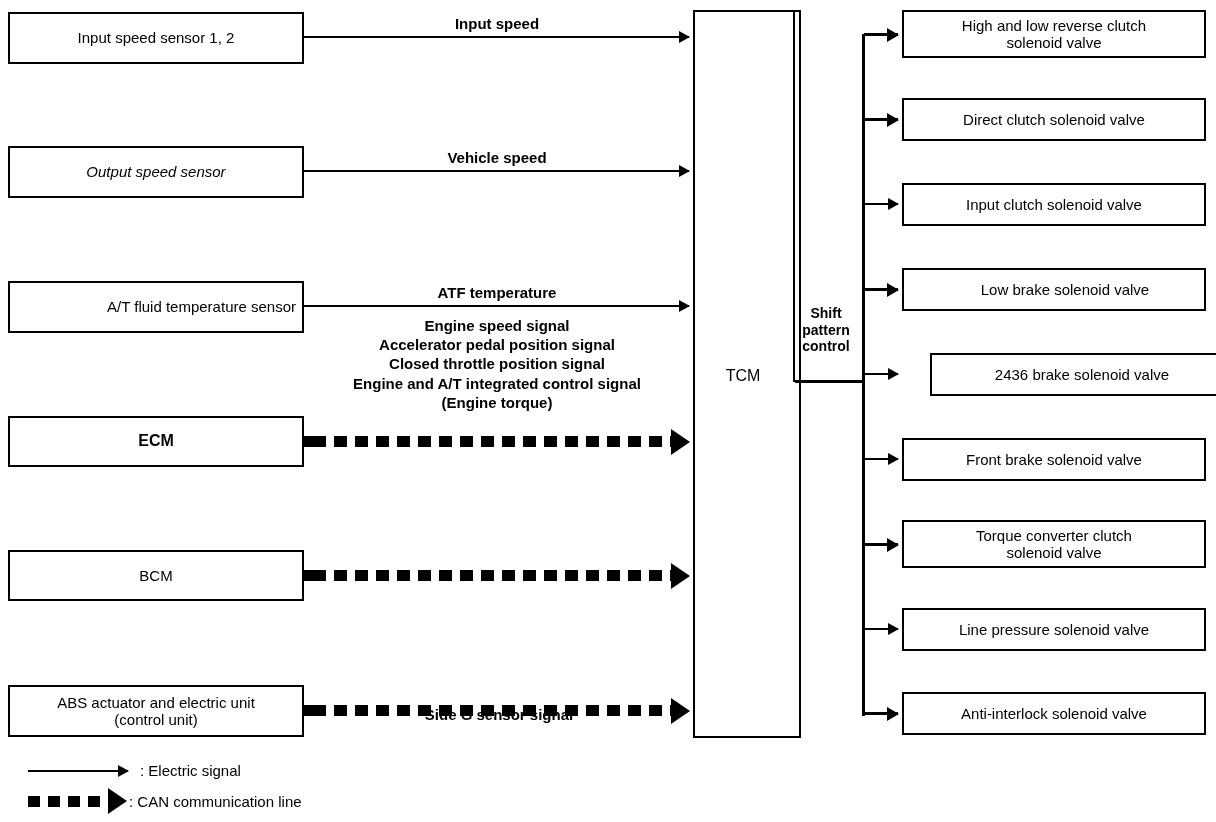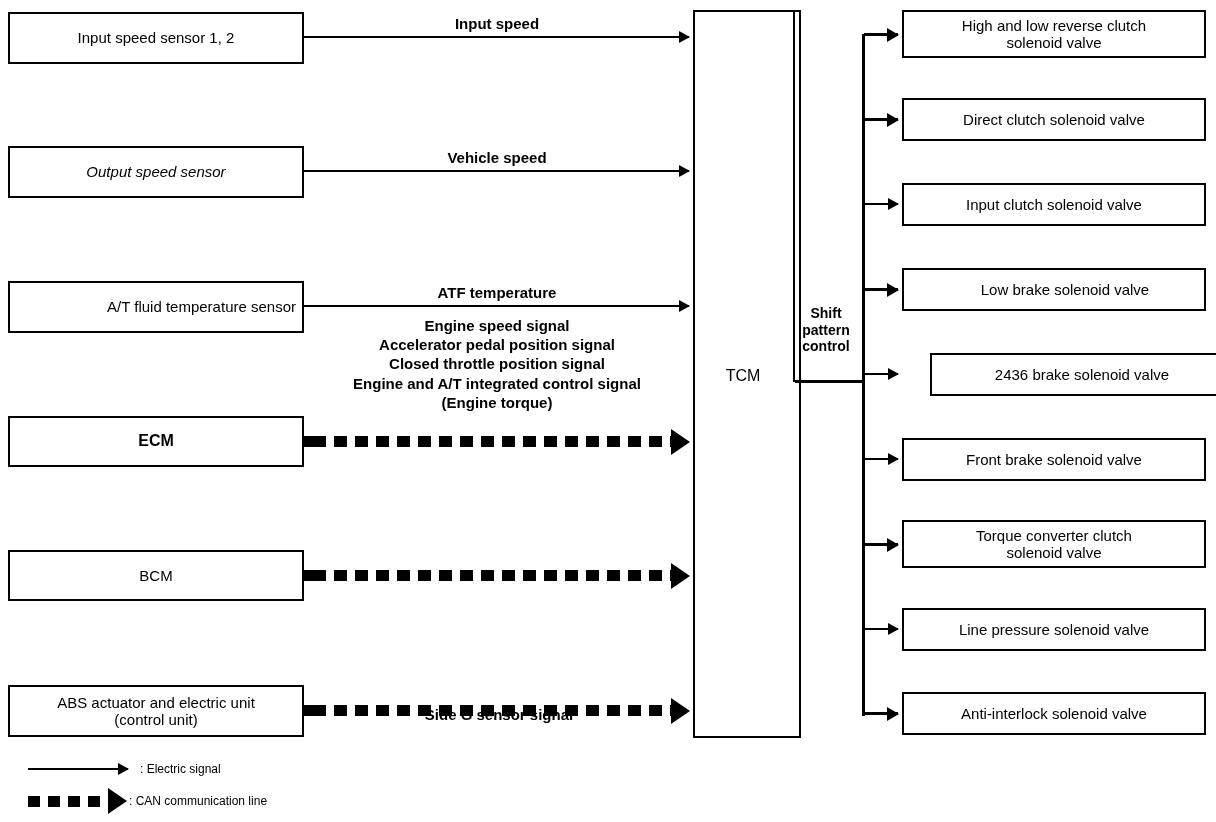--- a/index.html
+++ b/index.html
@@ -134,21 +134,21 @@
     font-weight: bold;
   }
 
   
   .legend-row {
     position: absolute;
     display: flex;
     align-items: center;
   }
   .legend-text {
-    font-size: 12px;
+    font-size: 15px;
     margin-left: 12px;
     white-space: nowrap;
   }
   .legend-electric {
     position: relative;
     width: 100px;
     height: 2px;
     background: #000;
   }
   .legend-electric::after {

